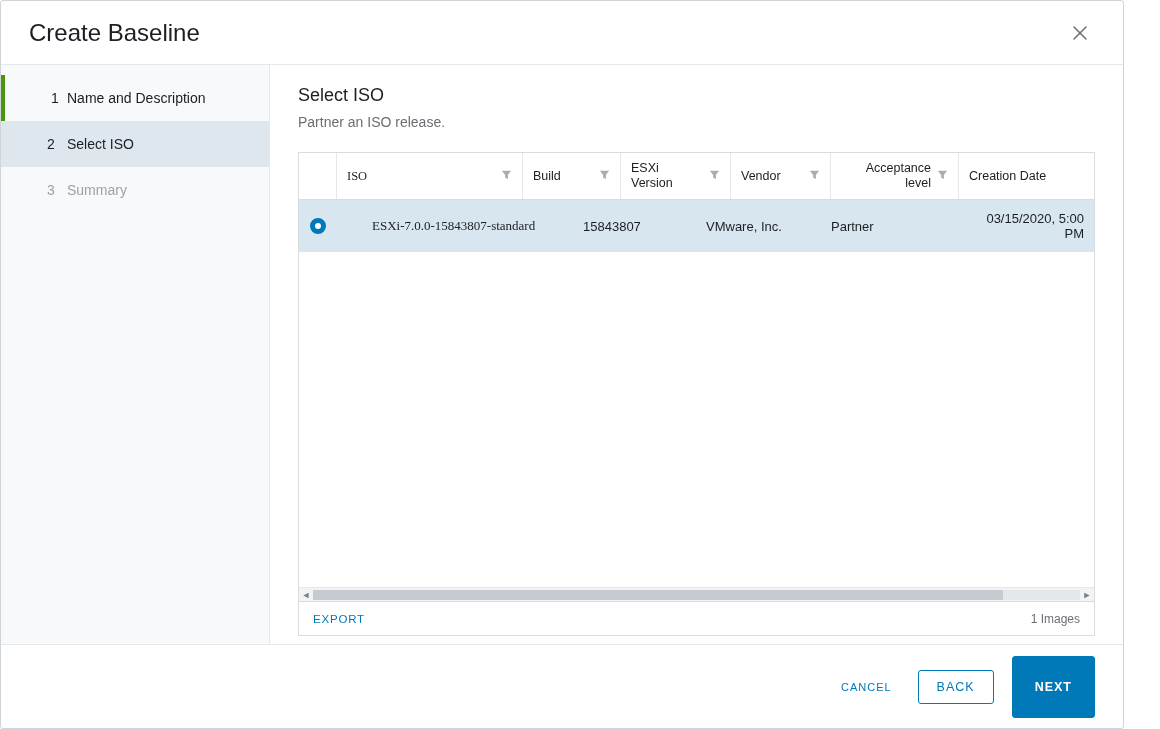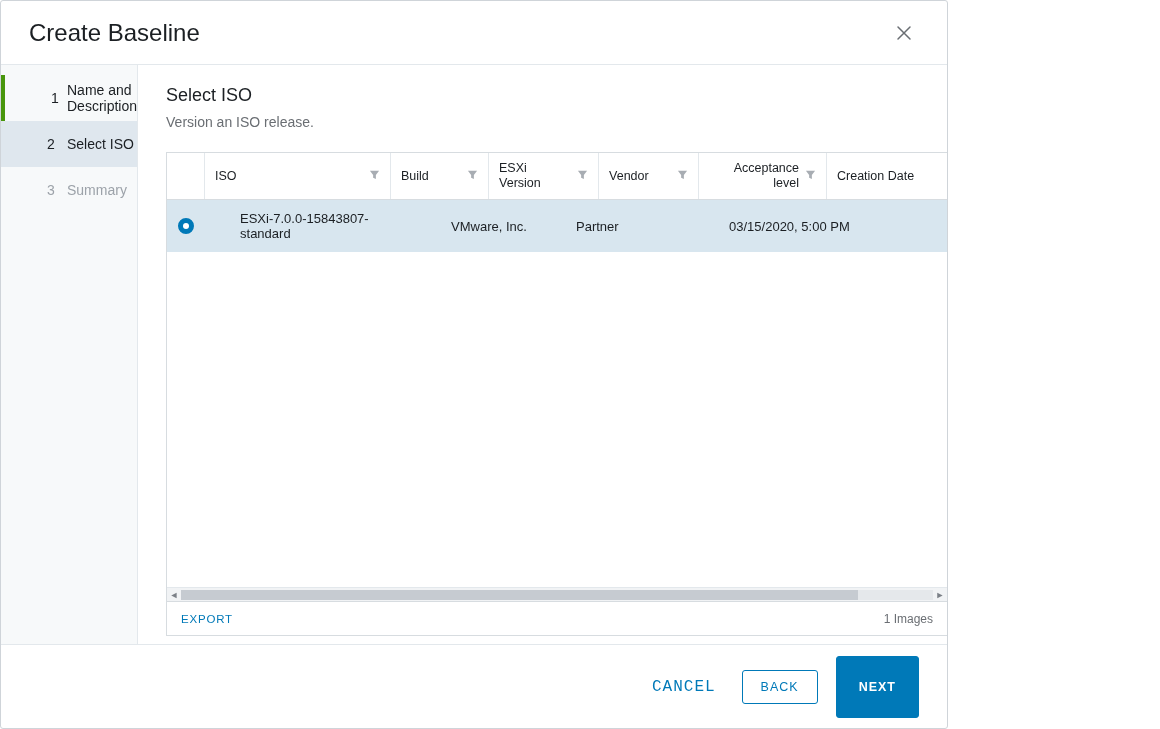--- a/index.html
+++ b/index.html
@@ -21,21 +21,21 @@
   * { box-sizing: border-box; }
   html, body {
     margin: 0; padding: 0;
     width: 1160px; height: 729px;
     font-family: "Segoe UI", "Helvetica Neue", Arial, sans-serif;
     font-size: 13px;
     color: var(--text-primary);
     background: var(--bg);
   }
   .modal {
-    width: 948px; height: 729px;
+    width: 1124px; height: 729px;
     border: 1px solid #cfd4d9;
     border-radius: 3px;
     display: flex;
     flex-direction: column;
     overflow: hidden;
   }
   
   .modal-header {
     height: 64px;
     padding: 0 28px;
@@ -133,21 +133,21 @@
     align-items: flex-start;
   }
   .grid-head .col {
     justify-content: space-between;
     align-items: center;
     min-height: 46px;
   }
   .grid-head .col .hlabel { line-height: 1.2; }
   .col:last-child { border-right: none; text-align: right; }
   .c-radio { width: 38px; flex: 0 0 38px; justify-content: center; }
-  .c-iso   { width: 186px; flex: 0 0 186px; }
+  .c-iso   { width: 186px; flex: 0 0 186px; font-family: Liberation Serif, serif; }
   .c-ver   { width: 110px; flex: 0 0 110px; }
   .c-build { width: 98px;  flex: 0 0 98px; }
   .c-vendor{ width: 100px; flex: 0 0 100px; }
   .c-accept{ width: 128px; flex: 0 0 128px; text-align: right; }
   .c-date  { flex: 1; min-width: 120px; }
   .filter-icon {
     color: var(--icon-muted);
     margin-left: 6px;
     flex-shrink: 0;
   }
@@ -221,22 +221,22 @@
     border-top: 1px solid var(--border-light);
     display: flex;
     align-items: center;
     justify-content: flex-end;
     gap: 18px;
     padding: 0 28px;
   }
   .btn-text {
     background: none; border: none;
     color: var(--text-link);
-    font-size: 16px; letter-spacing: 1px;
-    padding: 10px 8px; cursor: pointer; font-family: Liberation Mono, monospace;
+    font-size: 11px; letter-spacing: 1px;
+    padding: 10px 8px; cursor: pointer;
   }
   .btn-outline {
     background: #fff;
     border: 1px solid var(--brand-blue);
     color: var(--brand-blue);
     font-size: 12.5px; letter-spacing: 1px;
     padding: 9px 18px; border-radius: 3px; cursor: pointer;
   }
   .btn-primary {
     background: var(--brand-blue);
@@ -274,21 +274,21 @@
         <span class="label">Select ISO</span>
       </div>
       <div class="step future">
         <span class="num">3</span>
         <span class="label">Summary</span>
       </div>
     </div>
 
     <div class="main">
       <div class="page-title">Select ISO</div>
-      <div class="page-subtitle">Version an ISO release.</div>
+      <div class="page-subtitle">Partner an ISO release.</div>
 
       <div class="grid-wrap">
         <div class="grid-head">
           <div class="col c-radio"></div>
           <div class="col c-iso">
             <span class="hlabel">ISO</span>
             <span class="filter-icon">
               <svg width="11" height="11" viewBox="0 0 12 12">
                   <path d="M1 2h10L7.5 6.5V11l-3-1.5V6.5z" fill="currentColor"></path>
                 </svg>
@@ -330,20 +330,21 @@
             <span class="hlabel">Creation Date</span>
           </div>
         </div>
 
         <div class="grid-body">
           <div class="grid-row selected">
             <div class="col c-radio">
               <span class="radio"></span>
             </div>
             <div class="col c-iso">ESXi-7.0.0-15843807-standard</div>
+            <div class="col c-build">15843807</div>
             <div class="col c-vendor">VMware, Inc.</div>
             <div class="col c-accept">Partner</div>
             <div class="col c-date">03/15/2020, 5:00 PM</div>
           </div>
         </div>
 
         <div class="grid-scrollbar">
           <div class="sb-arrow">◄</div>
           <div class="sb-track">
             <div class="sb-thumb"></div>

